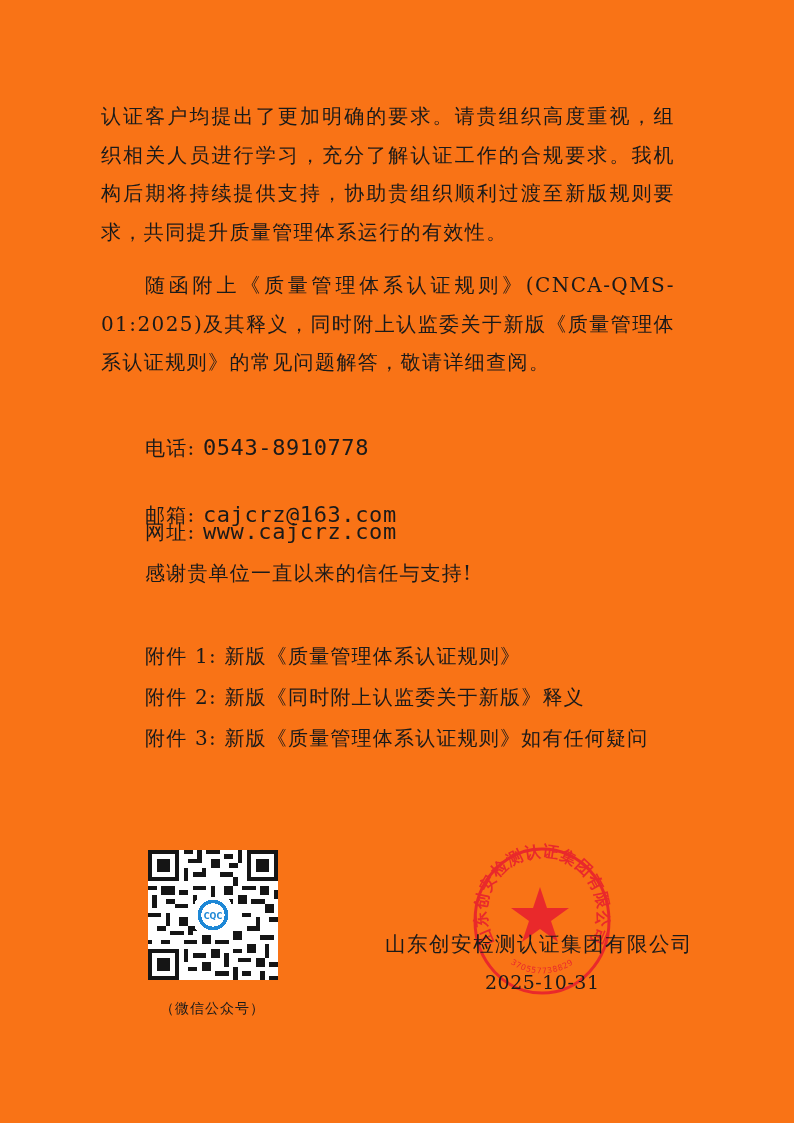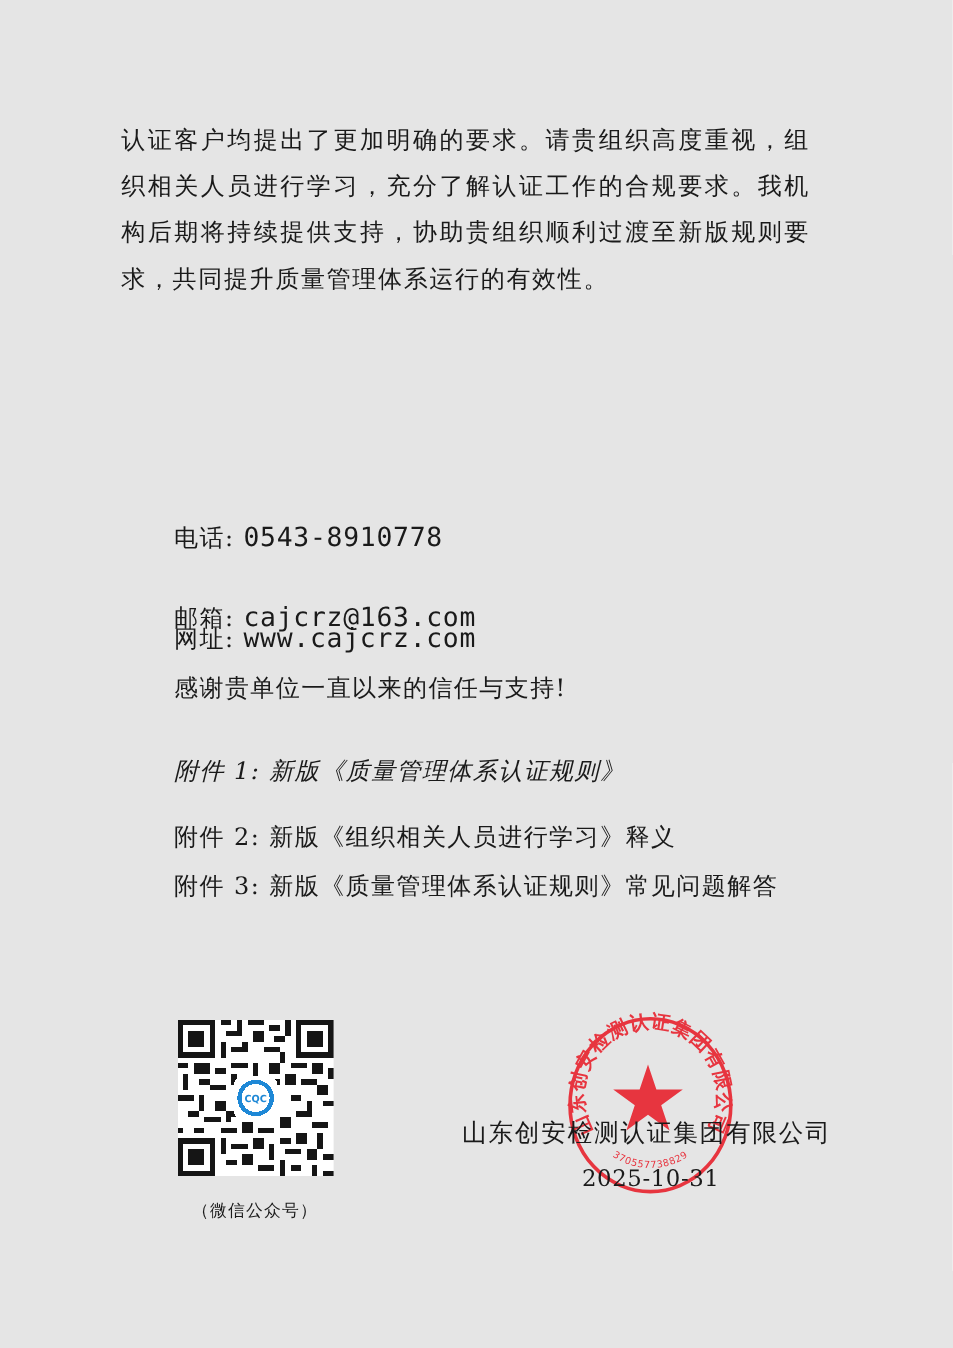--- a/index.html
+++ b/index.html
@@ -12,21 +12,21 @@
     height: 1123px;
     position: relative;
     overflow: hidden;
     font-family: "DejaVu Serif", "Liberation Serif", serif;
     color: #1a1a1a;
   }
   .page {
     position: absolute;
     left: 0; top: 0;
     width: 794px; height: 1123px;
-    background: #e5e5e5;
+    background: #f97316;
   }
   .para {
     position: absolute;
     left: 101px;
     width: 574px;
     font-size: 20px;
     line-height: 38.5px;
     letter-spacing: 1.4px;
     text-align: justify;
     text-align-last: left;
@@ -91,50 +91,51 @@
     line-height: 26px;
   }
 </style>
 </head>
 <body>
 
 <div class="page">
 
   <p class="para" style="top:97px;">认证客户均提出了更加明确的要求。请贵组织高度重视，组织相关人员进行学习，充分了解认证工作的合规要求。我机构后期将持续提供支持，协助贵组织顺利过渡至新版规则要求，共同提升质量管理体系运行的有效性。</p>
 
+  <p class="para indent" style="top:266px;">随函附上《质量管理体系认证规则》(CNCA-QMS-01:2025)及其释义，同时附上认监委关于新版《质量管理体系认证规则》的常见问题解答，敬请详细查阅。</p>
 
 
   <div class="line" style="top:435px;">
     <span>电话:</span>
     <span class="mono">0543-8910778</span>
   </div>
 
   <div class="line" style="top:477px;margin-top:25px;">
     <span>邮箱:</span>
     <span class="mono">cajcrz@163.com</span>
   </div>
 
   <div class="line" style="top:560px;">感谢贵单位一直以来的信任与支持!</div>
 
   <div class="line" style="top:519px;">
     <span>网址:</span>
     <span class="mono">www.cajcrz.com</span>
   </div>
 
-  <div class="line" style="top:629px;font-style:italic;">
+  <div class="line" style="top:643px;">
     <span>附件 1:</span>
     <span>新版《质量管理体系认证规则》</span>
   </div>
   <div class="line" style="top:684px;">
     <span>附件 2:</span>
-    <span>新版《组织相关人员进行学习》释义</span>
+    <span>新版《同时附上认监委关于新版》释义</span>
   </div>
   <div class="line" style="top:725px;">
     <span>附件 3:</span>
-    <span>新版《质量管理体系认证规则》常见问题解答</span>
+    <span>新版《质量管理体系认证规则》如有任何疑问</span>
   </div>
 
   <div class="qr">
     <svg width="130" height="130" viewBox="0 0 29 29" shape-rendering="crispEdges">
       <rect width="29" height="29" fill="#ffffff"></rect>
       <g fill="#151515">
 
         <rect x="0" y="0" width="7" height="7"></rect>
           <rect x="1" y="1" width="5" height="5" fill="#fff"></rect>
           <rect x="2" y="2" width="3" height="3"></rect>

